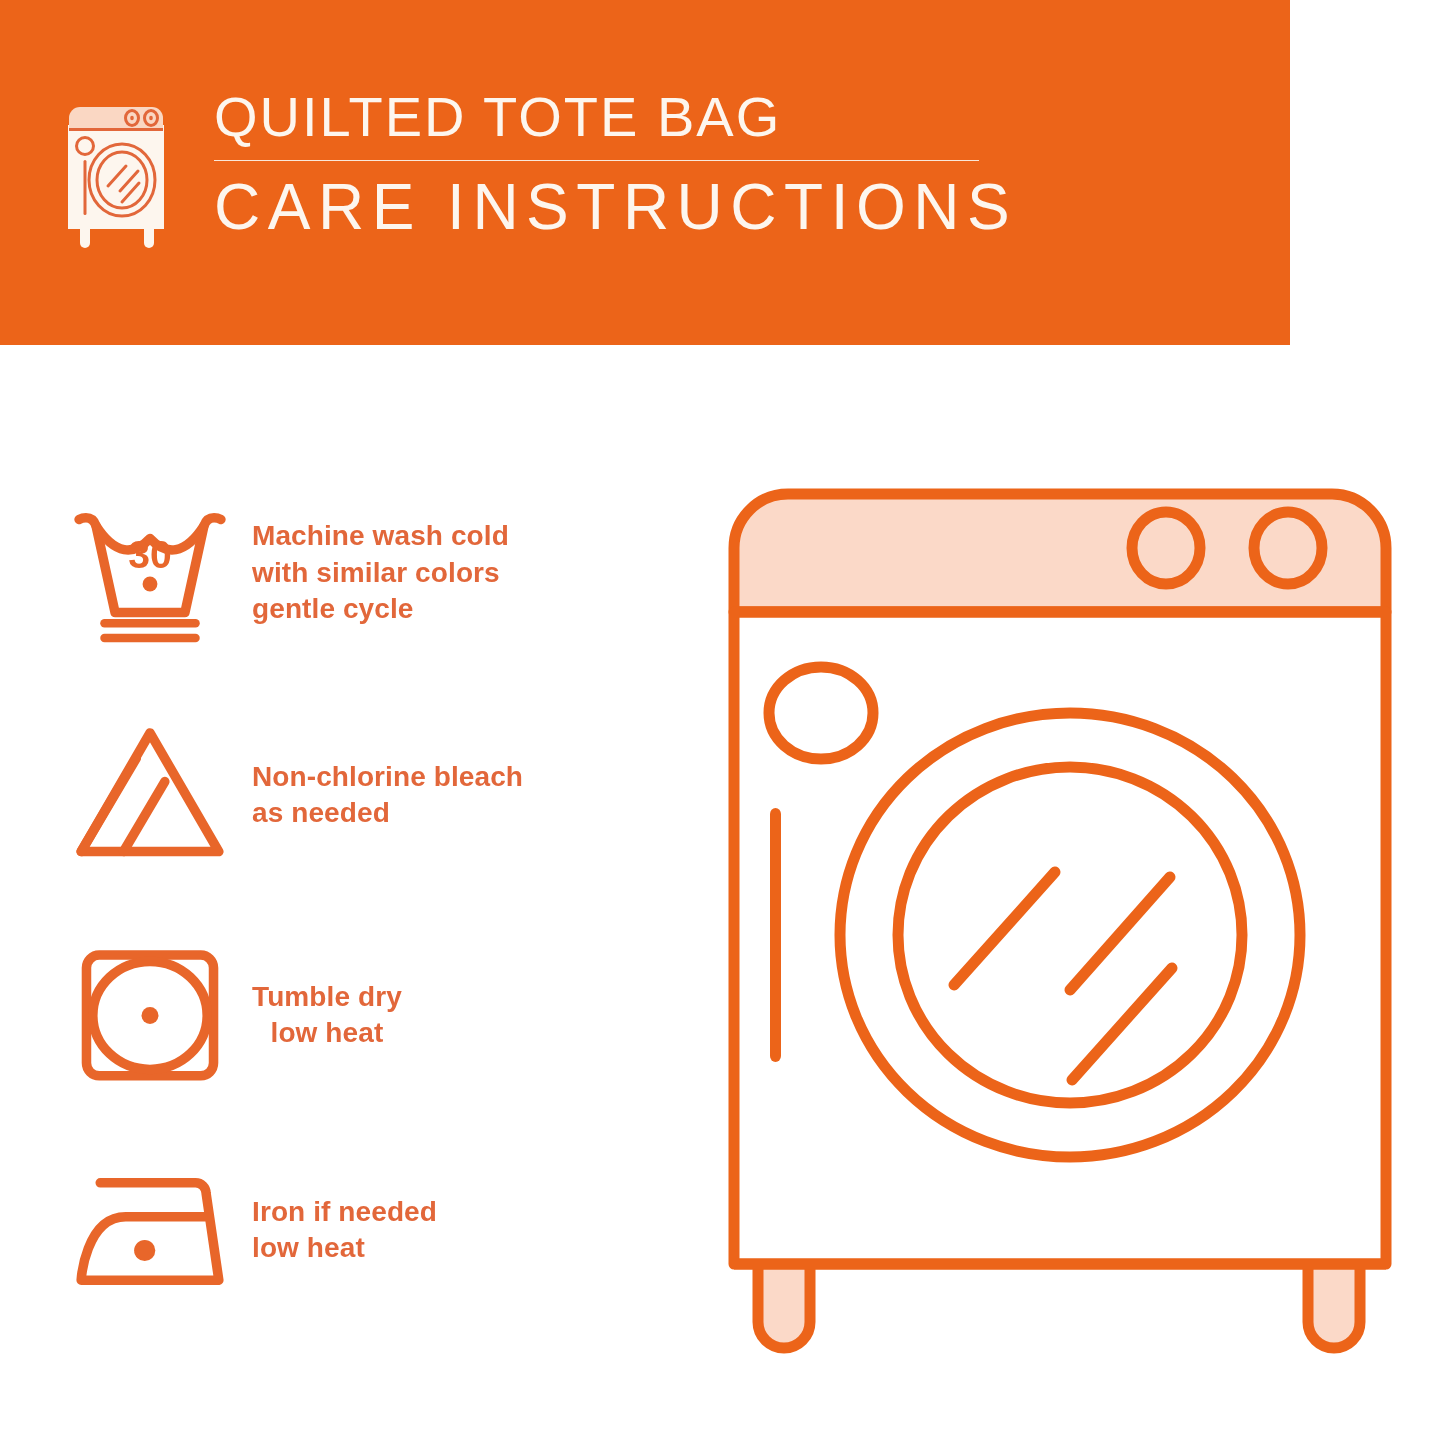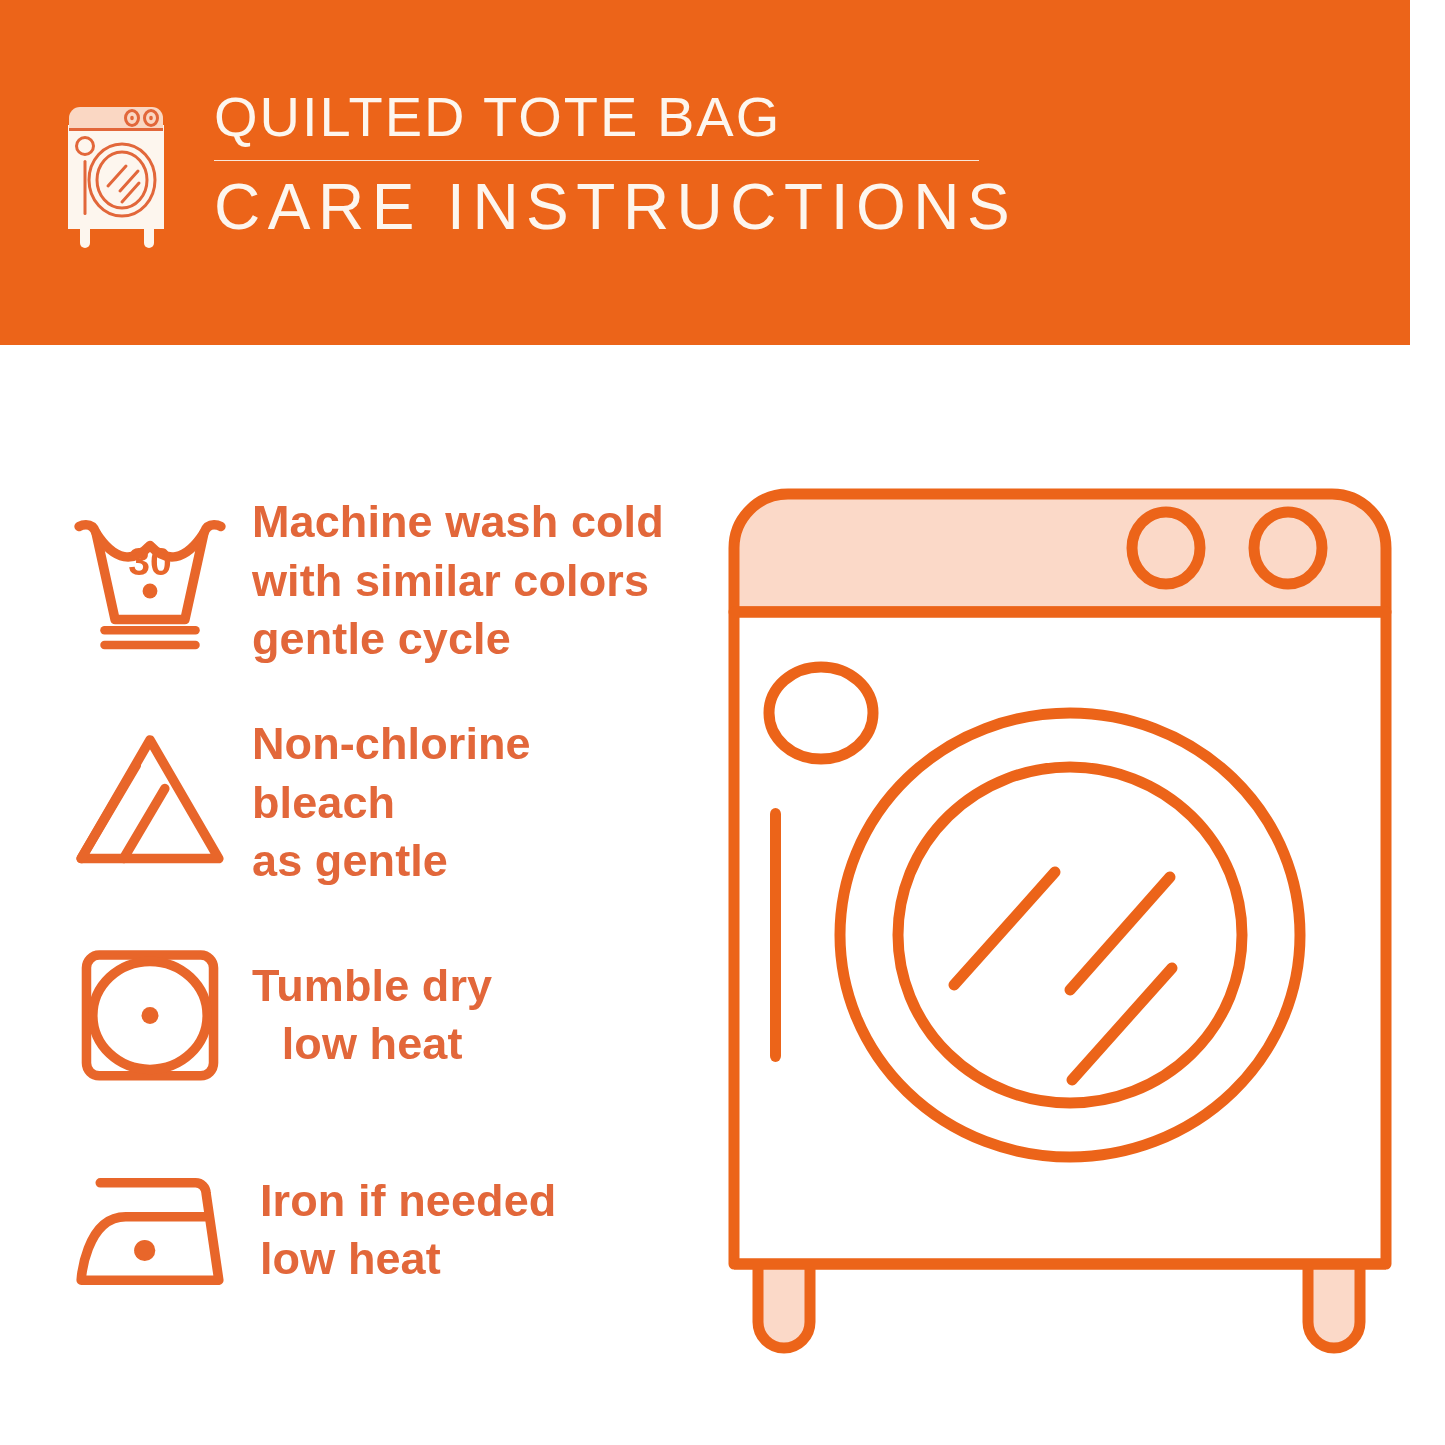--- a/index.html
+++ b/index.html
@@ -13,21 +13,21 @@
     font-family: "Liberation Sans", sans-serif;
     overflow: hidden;
     position: relative;
   }
 
   
   .header {
     position: absolute;
     left: 0;
     top: 0;
-    width: 1410px;
+    width: 1290px;
     height: 345px;
     background: #EC6419;
     overflow: hidden;
   }
   .header-inner {
     position: absolute;
     left: 60px;
     top: 88px;
     display: flex;
     align-items: flex-start;
@@ -80,33 +80,33 @@
   .care-row {
     position: absolute;
     left: 60px;
     width: 620px;
     display: flex;
     align-items: center;
   }
   .care-row-0 { top: 148px; }
   .care-row-1 { top: 370px; }
   .care-row-2 { top: 590px; text-align: center; }
-  .care-row-3 { top: 805px; gap: 8px; }
+  .care-row-3 { top: 805px; }
 
   .care-icon {
     width: 180px;
     height: 160px;
     flex: 0 0 auto;
     display: flex;
     align-items: center;
     justify-content: center;
   }
   .care-label {
     font-family: "Liberation Sans", sans-serif;
-    font-size: 45px;
+    font-size: 28px;
     font-weight: 700;
     color: #E2673A;
     line-height: 1.30;
     letter-spacing: 0.1px;
     margin-left: 12px;
     white-space: pre-line;
   }
 
   
   .washer-wrap {
@@ -192,21 +192,21 @@
 
   <div class="care-row care-row-1">
     <span class="care-icon">
       <svg viewBox="0 0 170 150" xmlns="http://www.w3.org/2000/svg">
         <path d="M85 16 L150 128 H20 Z" fill="none" stroke="#E8662A" stroke-width="9" stroke-linejoin="round"></path>
         <line x1="72" y1="40" x2="20" y2="128" stroke="#E8662A" stroke-width="9" stroke-linecap="round"></line>
         <line x1="99" y1="62" x2="60" y2="128" stroke="#E8662A" stroke-width="9" stroke-linecap="round"></line>
       </svg>
     </span>
     <span class="care-label">Non-chlorine bleach
-as gentle</span>
+as needed</span>
   </div>
 
   <div class="care-row care-row-2">
     <span class="care-icon">
       <svg viewBox="0 0 170 150" xmlns="http://www.w3.org/2000/svg">
         <rect x="25" y="18" width="120" height="114" rx="12" fill="none" stroke="#E8662A" stroke-width="9"></rect>
         <ellipse cx="85" cy="75" rx="54" ry="51" fill="none" stroke="#E8662A" stroke-width="9"></ellipse>
         <circle cx="85" cy="75" r="8" fill="#E8662A"></circle>
       </svg>
     </span>

